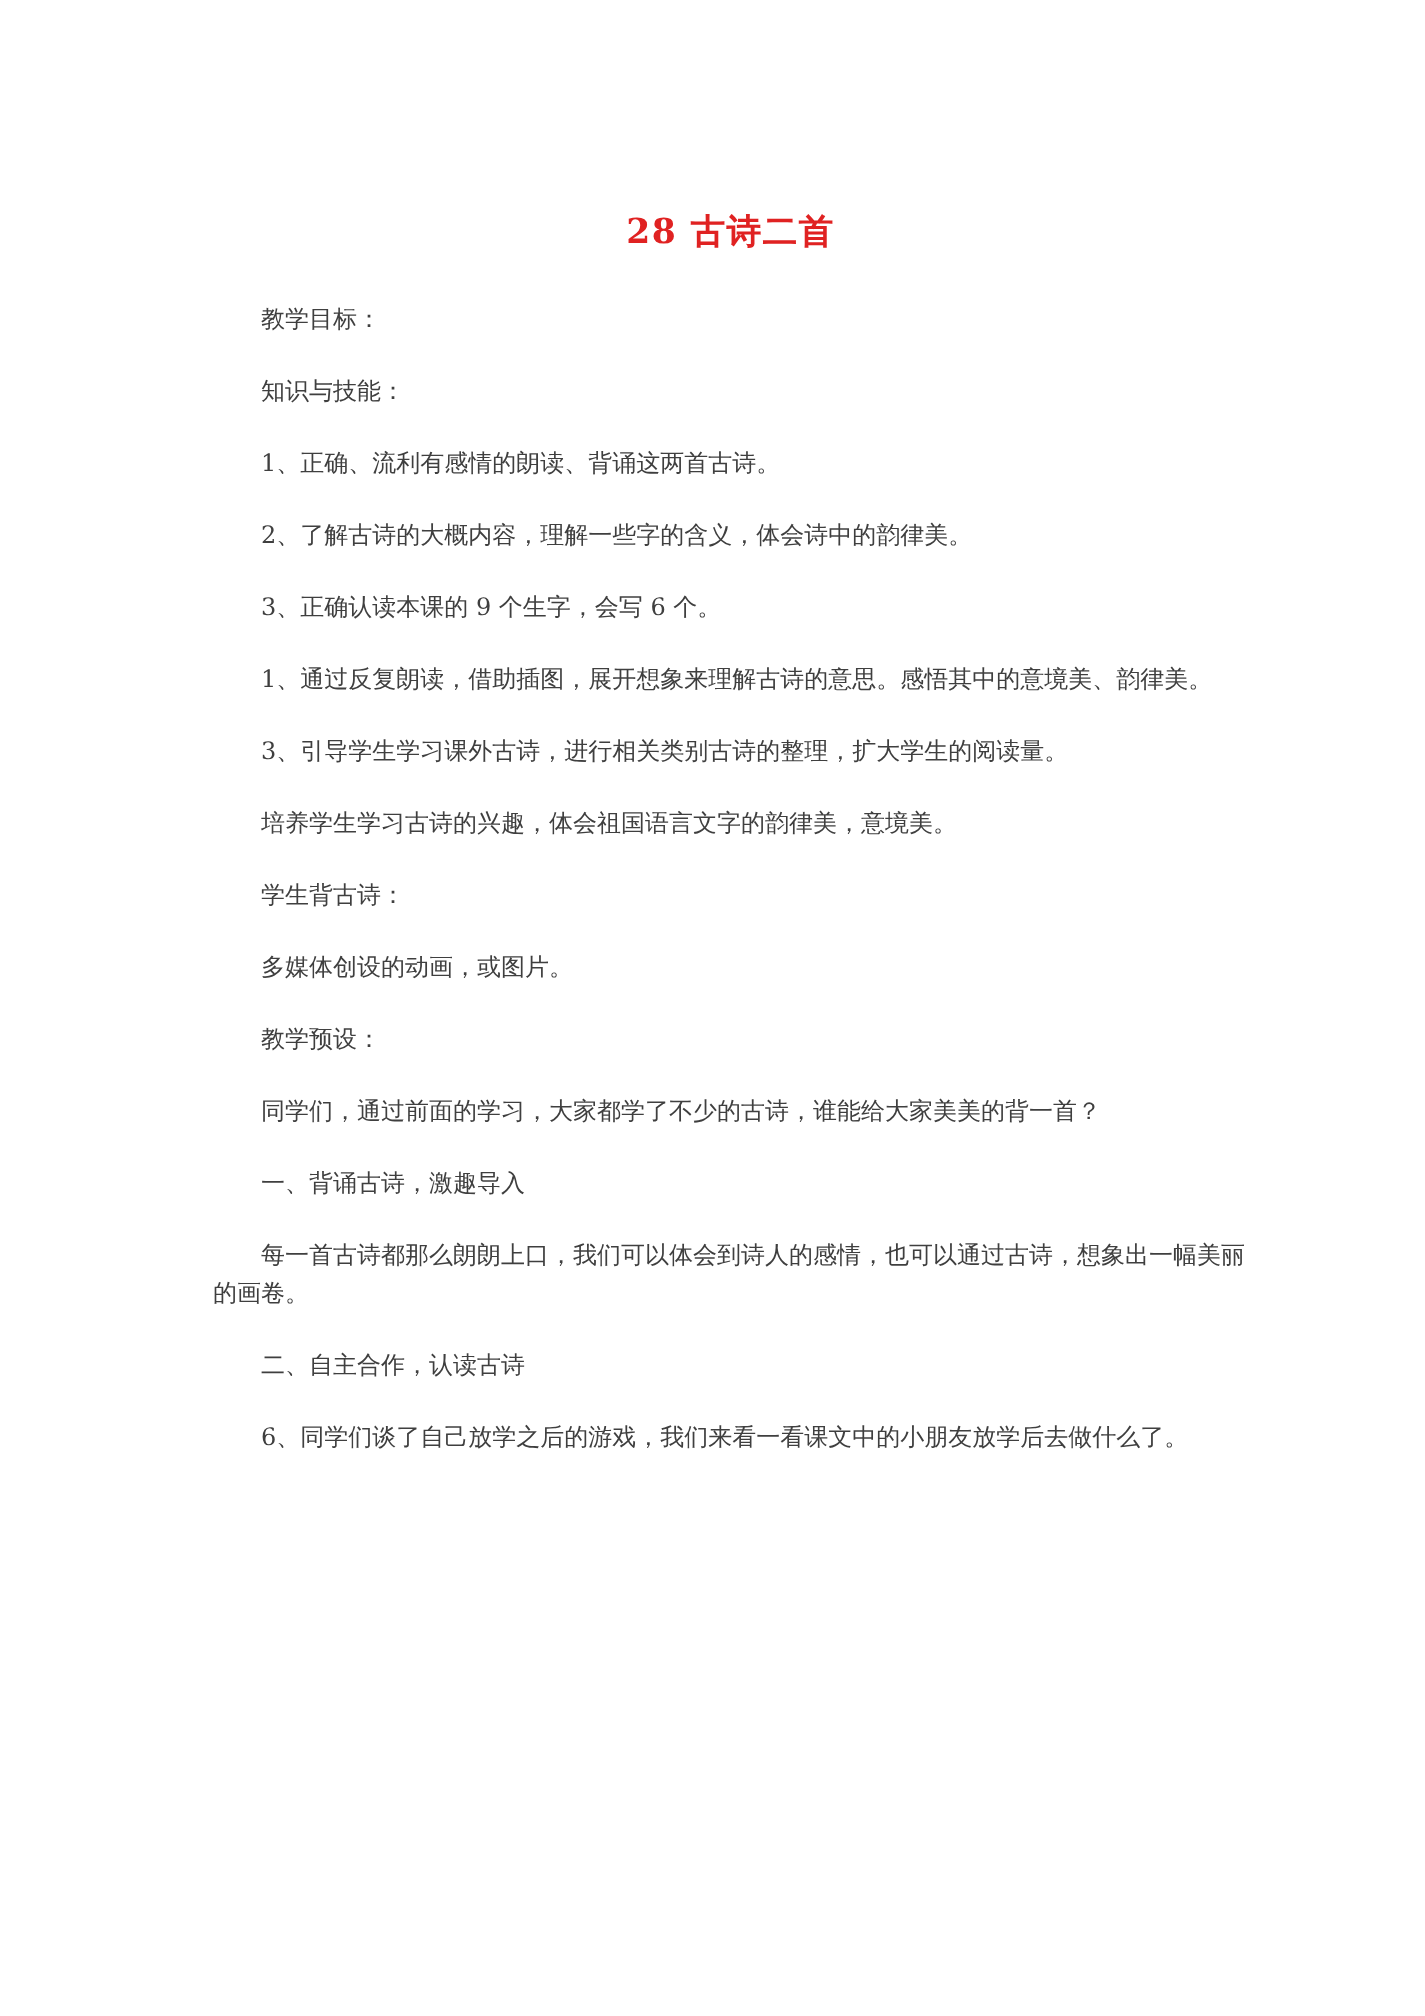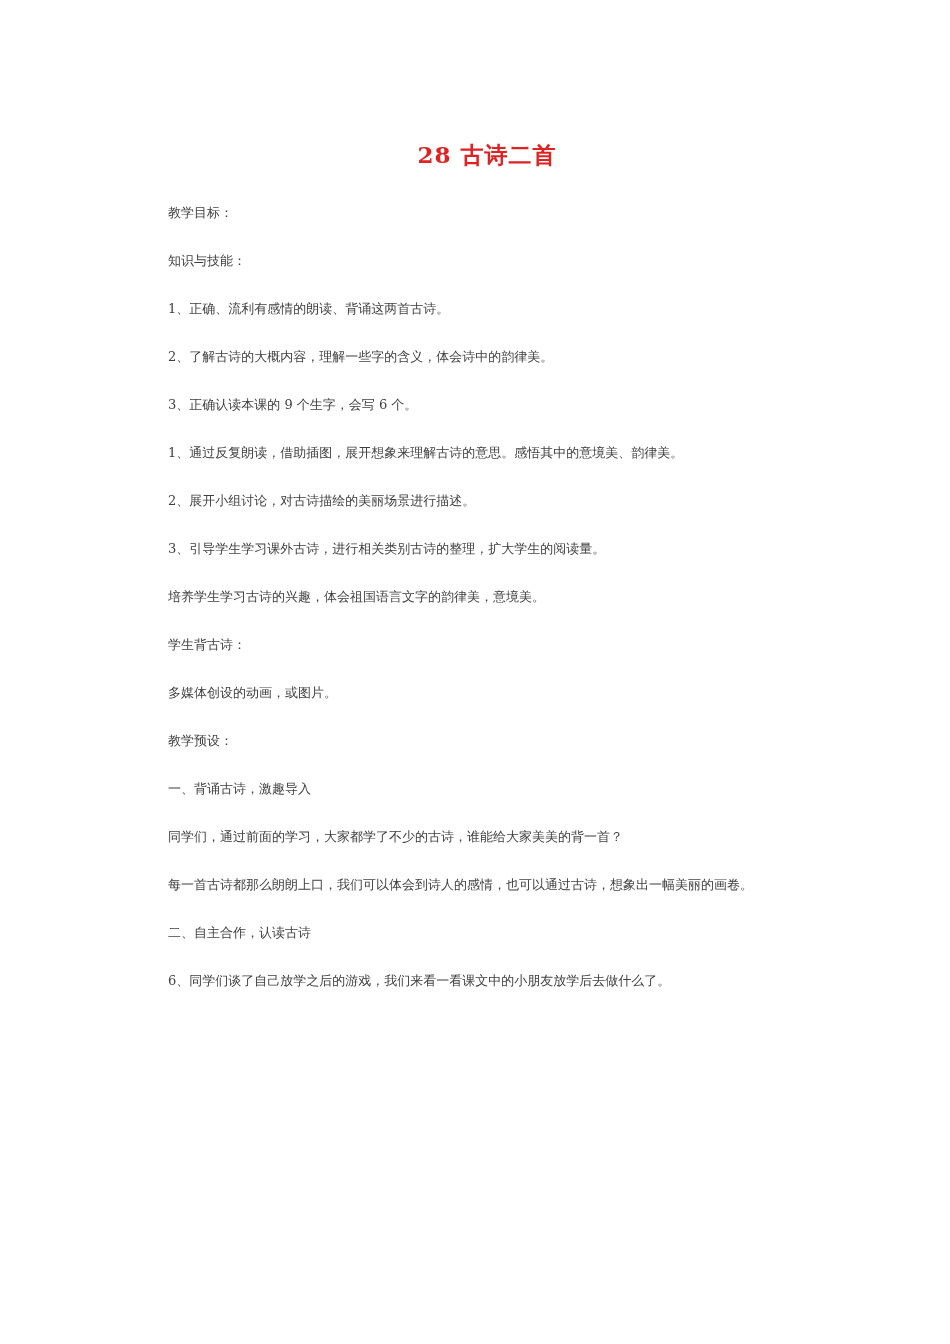--- a/index.html
+++ b/index.html
@@ -25,41 +25,40 @@
     text-align: center;
     color: #e02222;
     font-size: 23px;
     line-height: 24px;
     font-weight: bold;
     letter-spacing: 1px;
   }
   .doc-paragraph {
     margin: 0 0 23px 0;
     color: #3f3f3f;
-    font-size: 13px;
+    font-size: 16px;
     line-height: 25px;
     text-indent: 2em;
     word-break: break-word;
   }
 </style>
 </head>
 <body>
 
 <div class="page">
   <h1 class="doc-title">28 古诗二首</h1>
   <p class="doc-paragraph">教学目标：</p>
   <p class="doc-paragraph">知识与技能：</p>
   <p class="doc-paragraph">1、正确、流利有感情的朗读、背诵这两首古诗。</p>
   <p class="doc-paragraph">2、了解古诗的大概内容，理解一些字的含义，体会诗中的韵律美。</p>
   <p class="doc-paragraph">3、正确认读本课的 9 个生字，会写 6 个。</p>
   <p class="doc-paragraph">1、通过反复朗读，借助插图，展开想象来理解古诗的意思。感悟其中的意境美、韵律美。</p>
-  <p class="doc-paragraph">2、展开小组讨论，对古诗描绘的美丽场景进行描述。</p>
   <p class="doc-paragraph">3、引导学生学习课外古诗，进行相关类别古诗的整理，扩大学生的阅读量。</p>
   <p class="doc-paragraph">培养学生学习古诗的兴趣，体会祖国语言文字的韵律美，意境美。</p>
   <p class="doc-paragraph">学生背古诗：</p>
   <p class="doc-paragraph">多媒体创设的动画，或图片。</p>
   <p class="doc-paragraph">教学预设：</p>
+  <p class="doc-paragraph">同学们，通过前面的学习，大家都学了不少的古诗，谁能给大家美美的背一首？</p>
   <p class="doc-paragraph">一、背诵古诗，激趣导入</p>
-  <p class="doc-paragraph">同学们，通过前面的学习，大家都学了不少的古诗，谁能给大家美美的背一首？</p>
   <p class="doc-paragraph">每一首古诗都那么朗朗上口，我们可以体会到诗人的感情，也可以通过古诗，想象出一幅美丽的画卷。</p>
   <p class="doc-paragraph">二、自主合作，认读古诗</p>
   <p class="doc-paragraph">6、同学们谈了自己放学之后的游戏，我们来看一看课文中的小朋友放学后去做什么了。</p>
 </div>
 
 </body></html>

